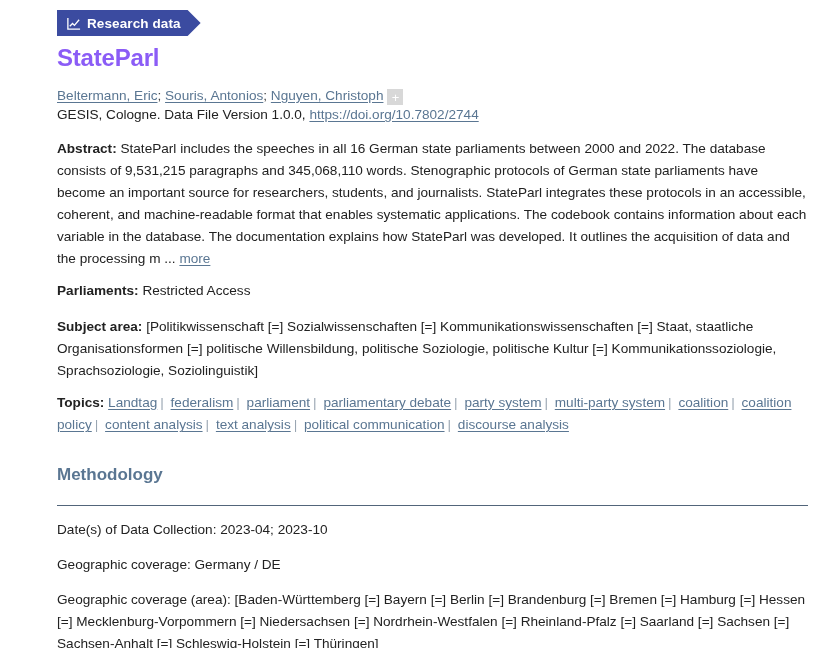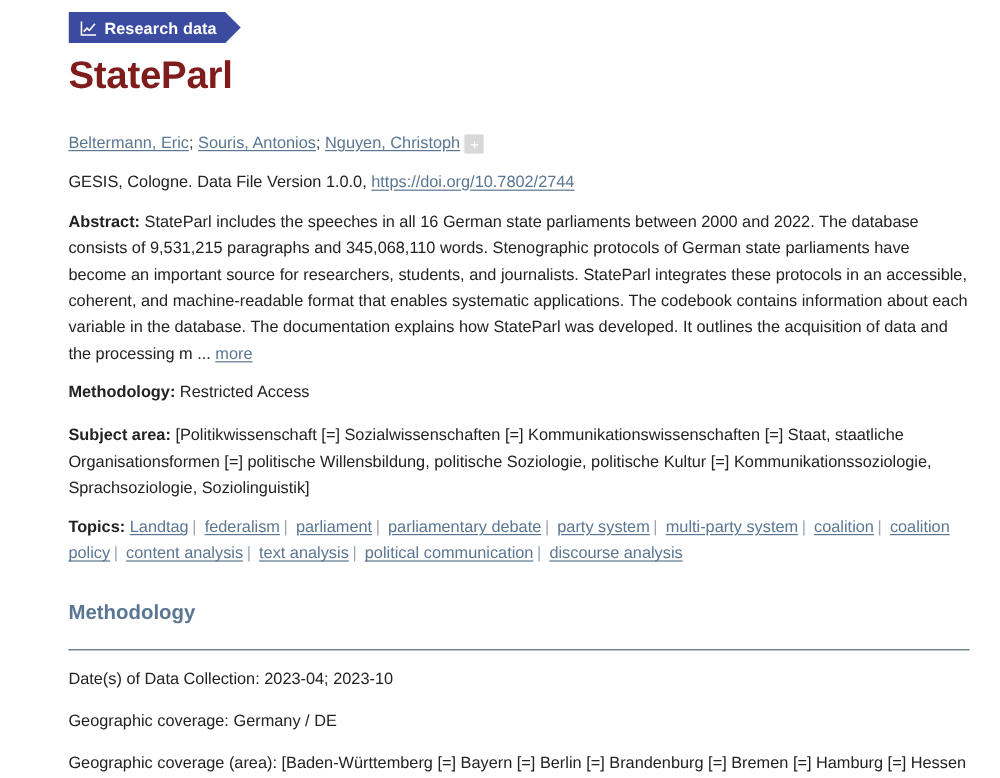--- a/index.html
+++ b/index.html
@@ -54,42 +54,42 @@
   .badge-label {
     display: inline-block;
     padding-top: 1px;
     letter-spacing: 0.1px;
   }
 
   
   .doc-title {
     margin: 8px 0 0 0;
     padding: 0 0 0 57px;
-    font-size: 32px;
+    font-size: 24px;
     font-weight: 600;
     line-height: 1.15;
-    color: #7f1d1d;
+    color: #8b5cf6;
     letter-spacing: -0.2px;
   }
 
   
   .content {
     padding: 0 25px 0 57px;
     box-sizing: border-box;
     width: 833px;
   }
 
   a.link {
     color: #5a7692;
     text-decoration: underline;
     text-underline-offset: 1.5px;
   }
 
   .authors {
-    margin-top: 28px;
+    margin-top: 14px;
     font-size: 13.6px;
     line-height: 1.45;
     color: #333333;
   }
   .authors .sep { color: #444444; }
   .plus-btn {
     display: inline-flex;
     align-items: center;
     justify-content: center;
     width: 16px;
@@ -100,21 +100,20 @@
     font-size: 13px;
     line-height: 1;
     vertical-align: -2px;
     border: none;
     padding: 0;
     font-family: "Liberation Sans", sans-serif;
     cursor: pointer;
   }
 
   .cite-line {
-    margin-top: 13px;
     font-size: 13.6px;
     line-height: 1.5;
     color: #222222;
   }
   .other-title {
     margin-top: 8px;
     font-size: 13.6px;
     line-height: 1.5;
     color: #222222;
   }
@@ -186,21 +185,21 @@
     </div>
 
 
     <div class="field abstract">
       <span class="k">Abstract:</span>
       <span>StateParl includes the speeches in all 16 German state parliaments between 2000 and 2022. The database consists of 9,531,215 paragraphs and 345,068,110 words. Stenographic protocols of German state parliaments have become an important source for researchers, students, and journalists. StateParl integrates these protocols in an accessible, coherent, and machine-readable format that enables systematic applications. The codebook contains information about each variable in the database. The documentation explains how StateParl was developed. It outlines the acquisition of data and the processing m ...</span>
       <a class="link" href="#">more</a>
     </div>
 
     <div class="field availability">
-      <span class="k">Methodology:</span>
+      <span class="k">Parliaments:</span>
       <span>Restricted Access</span>
     </div>
 
     <div class="field subject">
       <span class="k">Subject area:</span>
       <span>[Politikwissenschaft [=] Sozialwissenschaften [=] Kommunikationswissenschaften [=] Staat, staatliche Organisationsformen [=] politische Willensbildung, politische Soziologie, politische Kultur [=] Kommunikationssoziologie, Sprachsoziologie, Soziolinguistik]</span>
     </div>
 
     <div class="field topics">
       <span class="k">Topics:</span>

